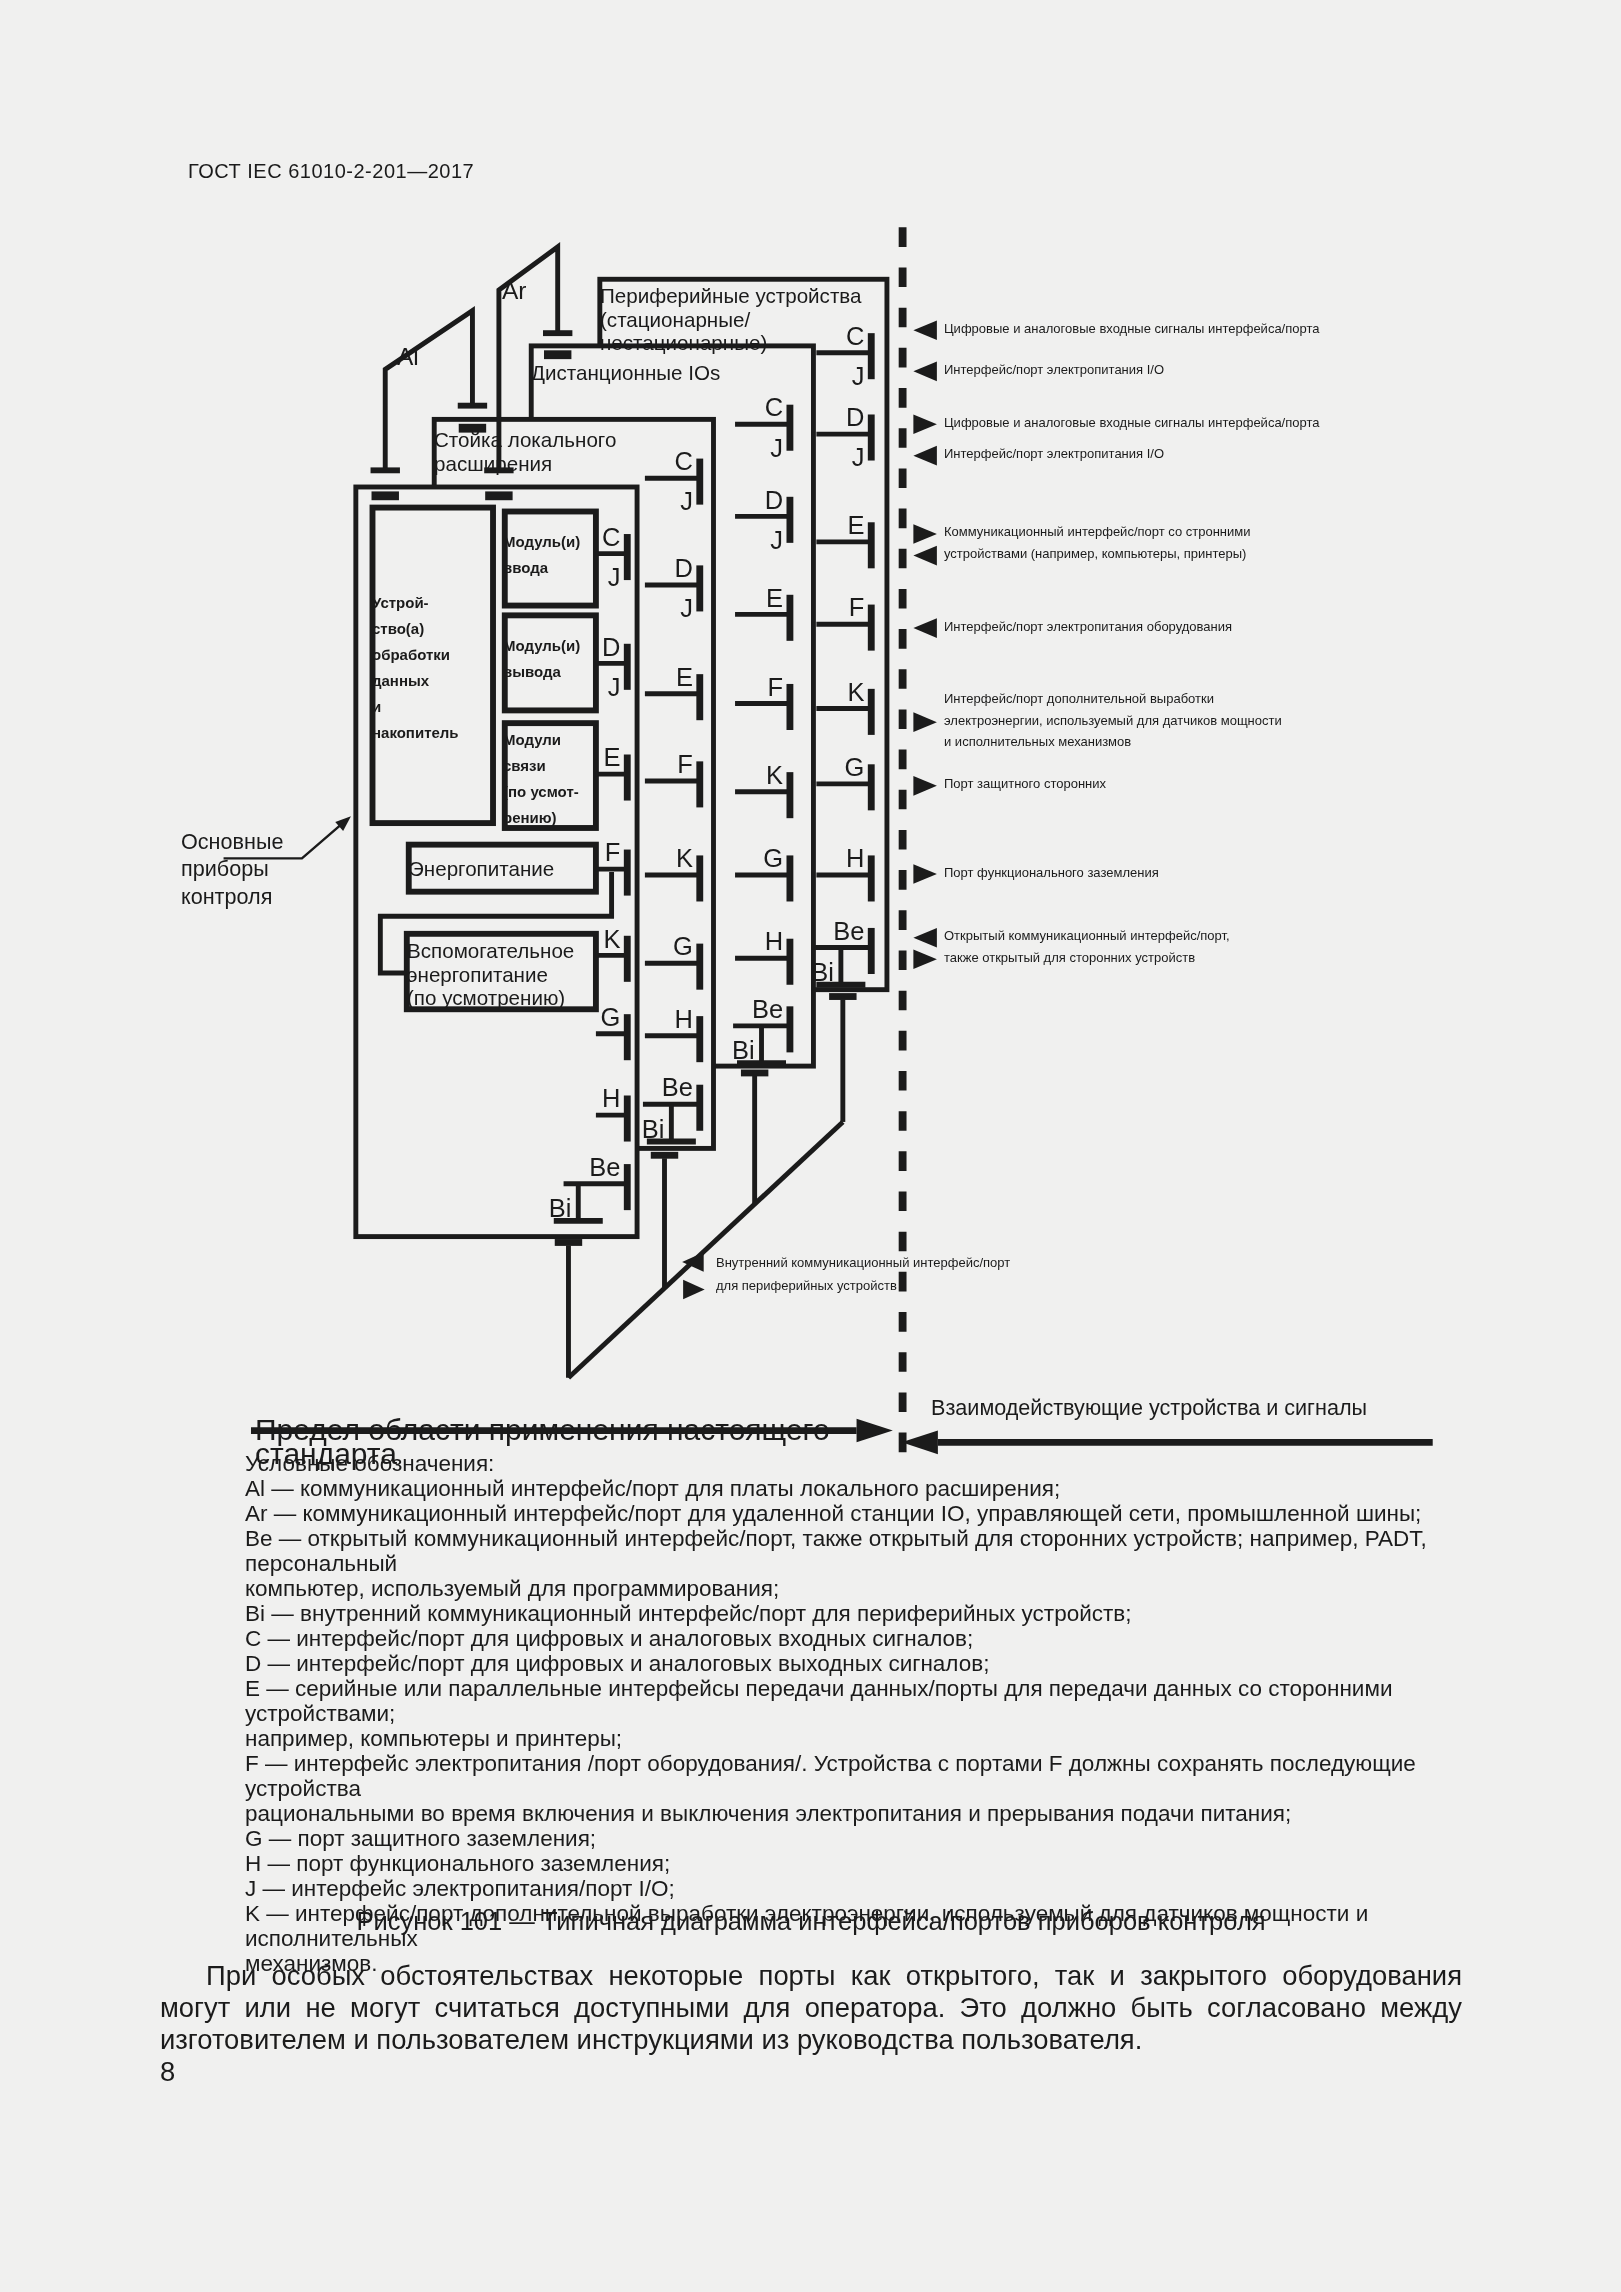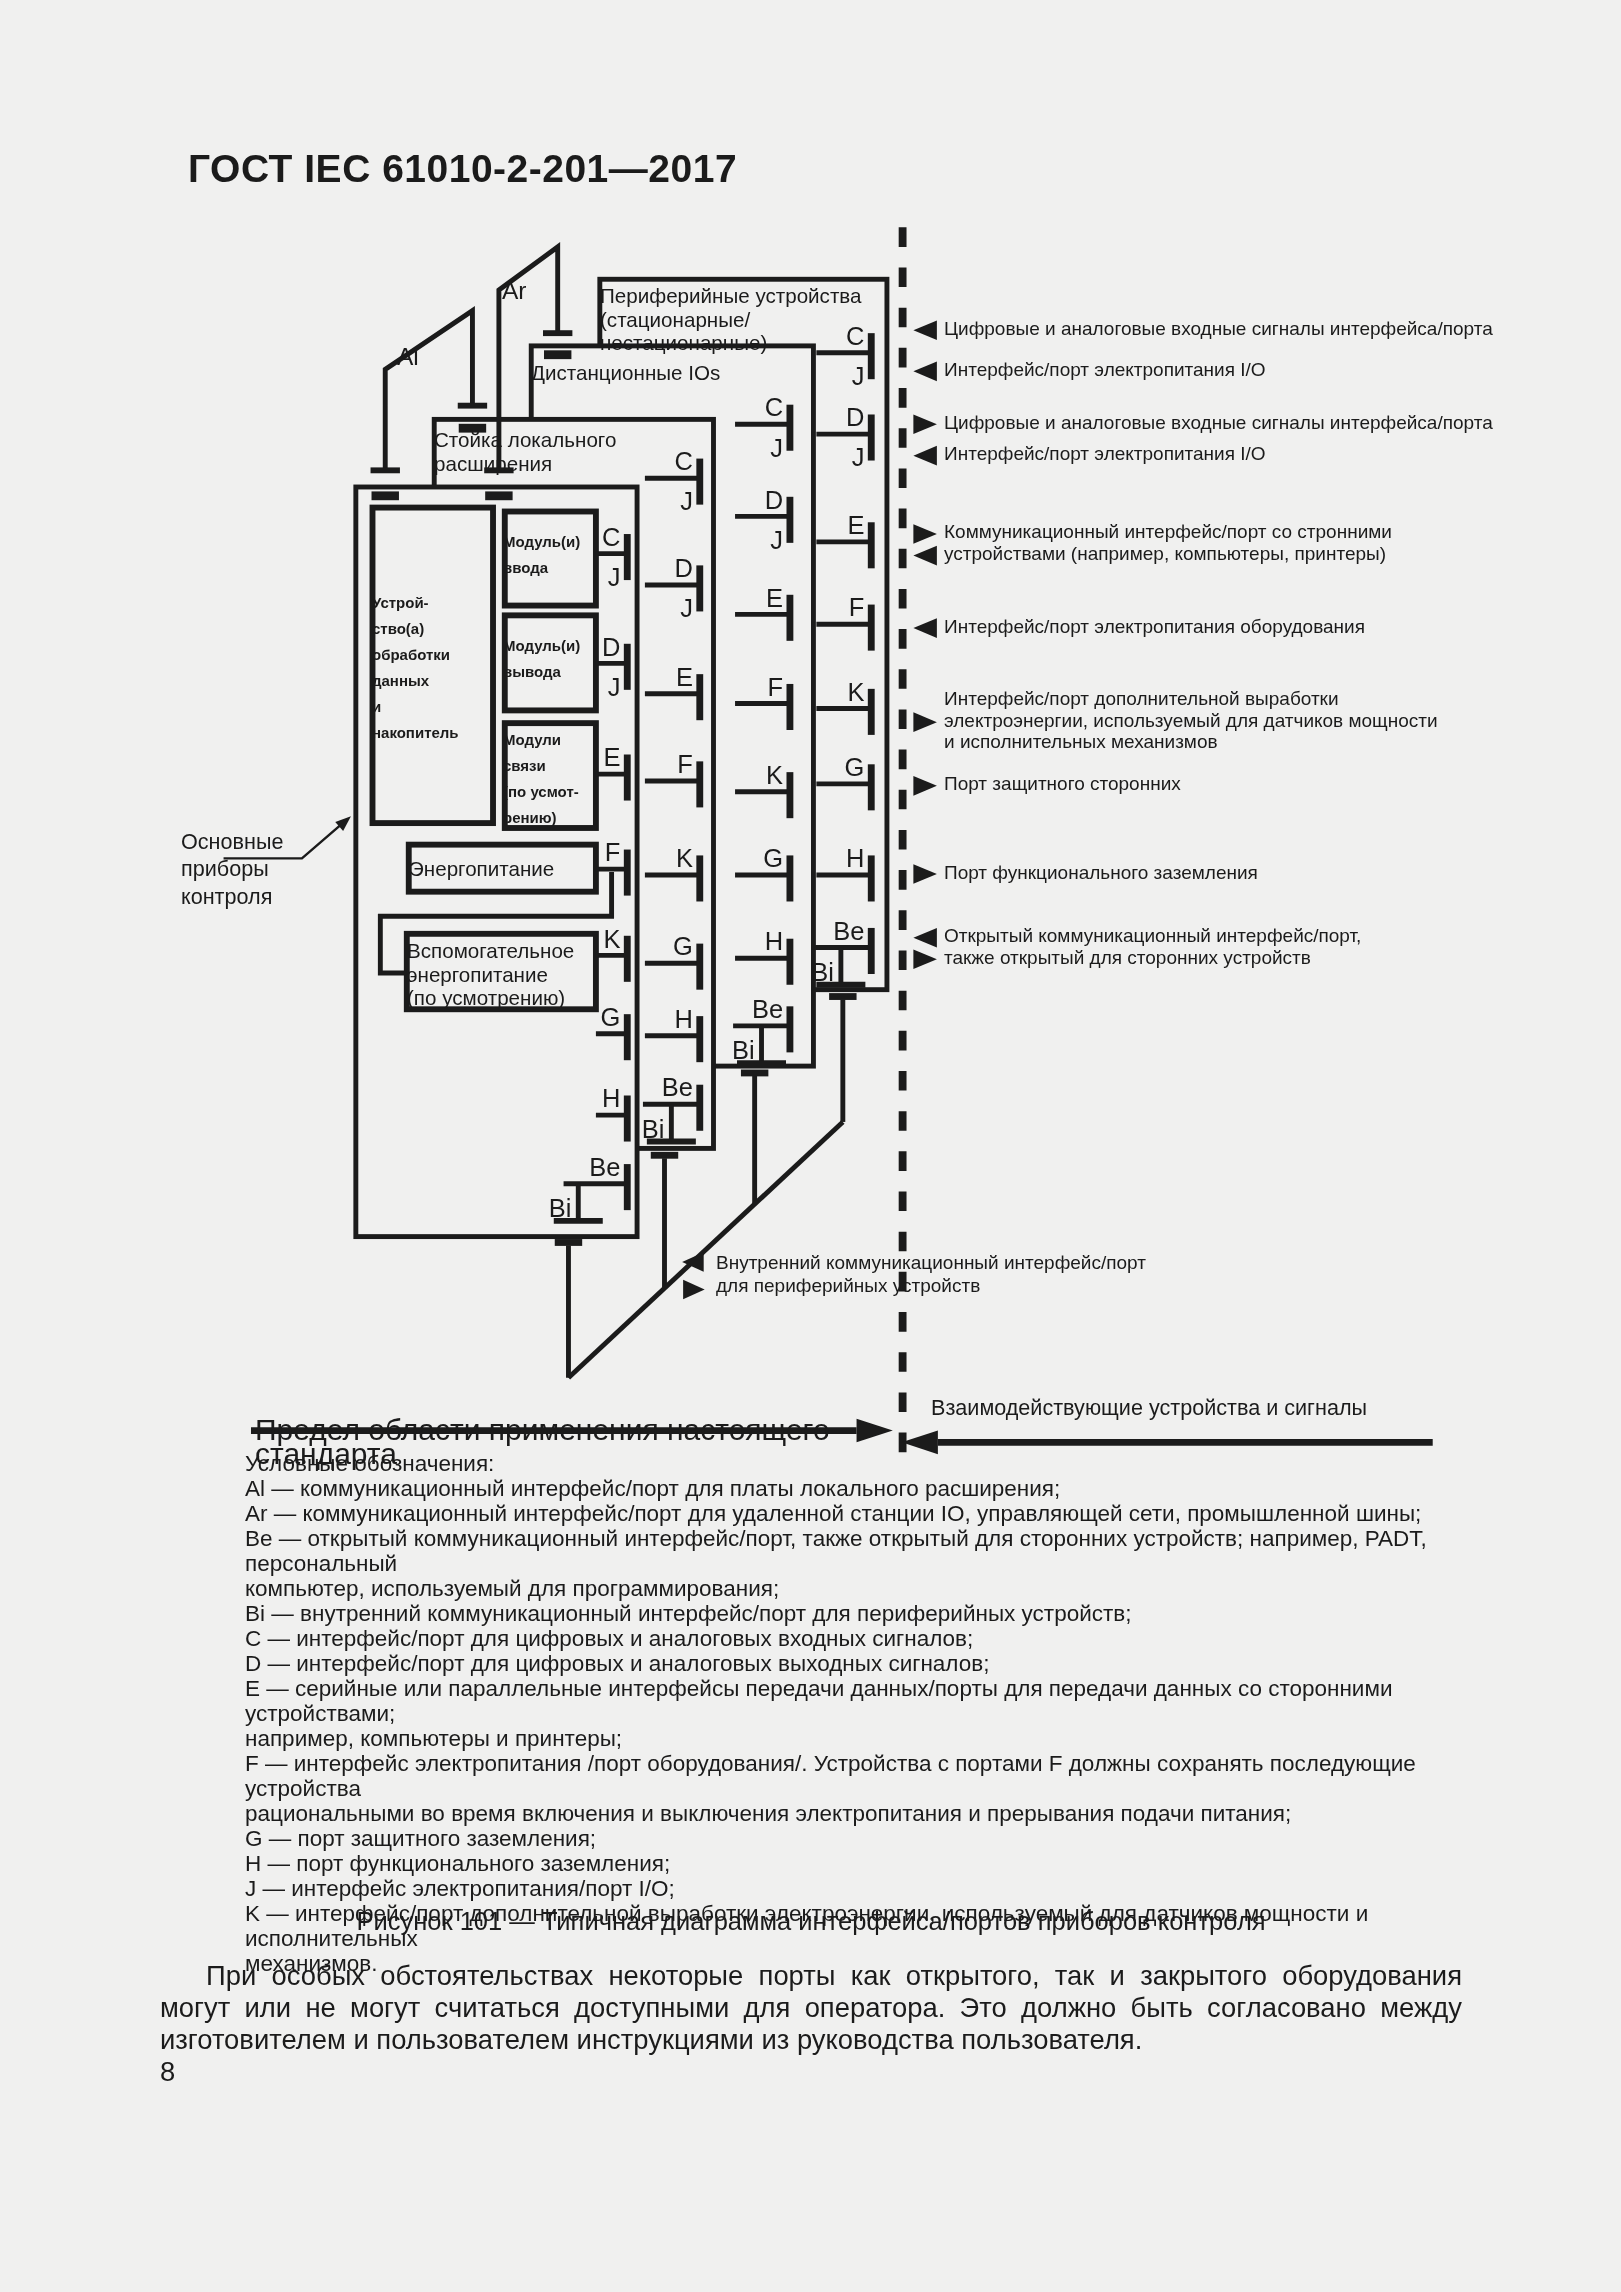--- a/index.html
+++ b/index.html
@@ -3,24 +3,24 @@
 <meta charset="utf-8">
 <style>
   html,body{margin:0;padding:0;background:#e8e8e7;}
   .page{position:relative;width:1621px;height:2293px;background:#f0f0ef;color:#1b1b1b;
         font-family:"Liberation Sans",sans-serif;overflow:hidden;}
   .abs{position:absolute;}
   svg{position:absolute;left:0;top:0;}
   svg line, svg path, svg polyline{stroke:#1b1b1b;fill:none;}
   svg polygon{fill:#1b1b1b;stroke:none;}
   svg text{fill:#1b1b1b;font-family:"Liberation Sans",sans-serif;font-size:26px;}
-  .hdr{font-size:39px;font-weight:bold;letter-spacing:0.5px;}
+  .hdr{font-size:20px;font-weight:normal;letter-spacing:0.5px;margin-top:13px;}
   .dlabel{white-space:pre-line;font-size:20.6px;line-height:23.5px;}
   .dlabel.small{font-size:15px;line-height:26px;font-weight:bold;}
-  .note{white-space:pre-line;font-size:19px;line-height:21.6px;text-align:left;}
+  .note{white-space:pre-line;font-size:13px;line-height:21.6px;text-align:left;}
   .legend{white-space:pre-line;font-size:22.5px;line-height:25px;margin-left:39px;}
   .caption{font-size:25.5px;text-align:center;}
   .para{font-size:27.4px;line-height:32px;text-align:justify;text-indent:46px;}
   .pagenum{font-size:27.4px;}
 </style>
 </head>
 <body>
 
 <div class="page">
 

